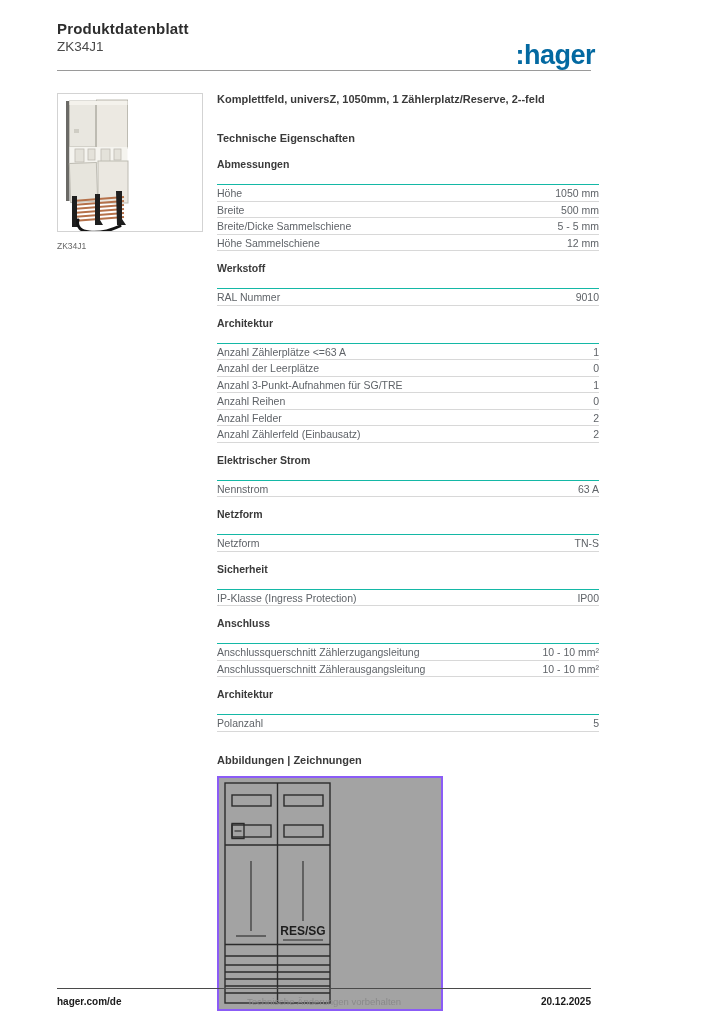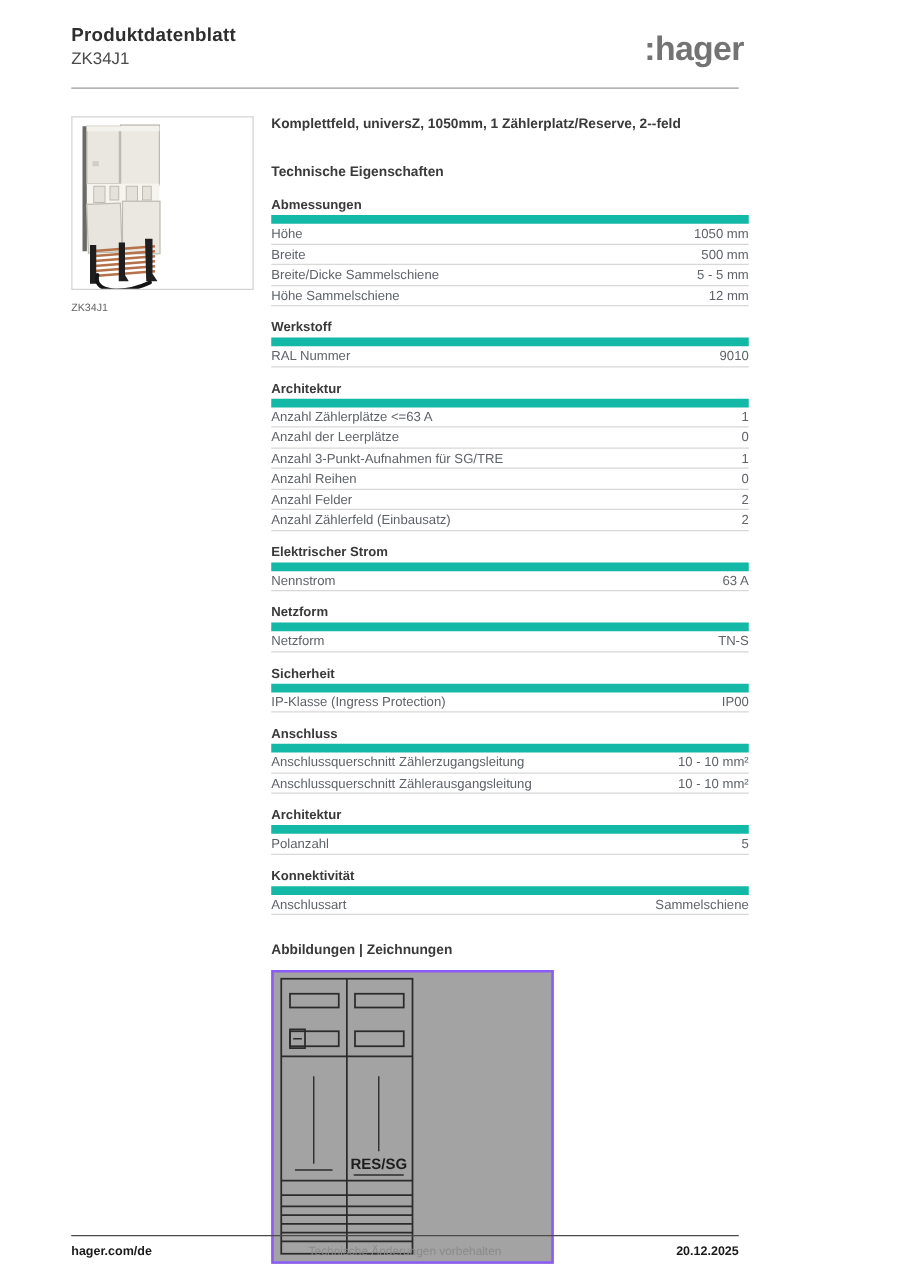--- a/index.html
+++ b/index.html
@@ -3,36 +3,36 @@
 <meta charset="utf-8">
 <style>
   * { margin:0; padding:0; box-sizing:border-box; }
   html,body { width:724px; height:1024px; background:#fff; font-family:"Liberation Sans", sans-serif; }
   .page { position:relative; width:648px; height:1024px; background:#fff; overflow:hidden; }
 
   
   .header { position:absolute; top:20px; left:57px; right:49px; }
   .doc-type { font-size:15px; font-weight:bold; color:#2e2e2e; letter-spacing:.2px; }
   .product-code { font-size:13.5px; color:#4a4a4a; margin-top:2px; }
-  .logo { position:absolute; top:4px; right:4px; font-size:27px; font-weight:bold; color:#737373; letter-spacing:-0.5px; }
+  .logo { position:absolute; top:20px; right:4px; font-size:27px; font-weight:bold; color:#0369a1; letter-spacing:-0.5px; }
   .header-rule { position:absolute; top:70px; left:57px; right:57px; border-top:1px solid #9a9a9a; }
 
   
   .main { position:absolute; top:93px; left:57px; right:49px; display:flex; }
   .left-col { width:146px; flex:0 0 146px; }
   .image-box { width:146px; height:139px; border:1px solid #d3d3d3; background:#fff; overflow:hidden; }
   .image-caption { margin-top:9px; font-size:8.5px; color:#666; }
   .right-col { flex:1; margin-left:14px; }
 
   .product-title { font-size:11px; font-weight:bold; color:#3a3a3a; line-height:1.2; }
   .tech-heading { font-size:11px; font-weight:bold; color:#3a3a3a; margin-top:26px; }
 
   .sections { margin-top:14px; }
   .section { margin-bottom:11px; }
-  .section-title { font-size:10.5px; font-weight:bold; color:#3a3a3a; padding-bottom:2px; border-bottom:7px solid #14b8a6; }
+  .section-title { font-size:10.5px; font-weight:bold; color:#3a3a3a; padding-bottom:14px; border-bottom:1px solid #14b8a6; }
   .spec-row { display:flex; justify-content:space-between; align-items:baseline; padding:2px 0 1.5px 0; border-bottom:1px solid #d8d8d8;gap:33px; }
   .spec-label { font-size:10.5px; color:#5f6368; }
   .spec-value { font-size:10.5px; color:#5f6368; text-align:right; white-space:nowrap; }
 
   .drawings-heading { font-size:11px; font-weight:bold; color:#3a3a3a; margin-top:22px; }
   .drawing-box { margin-top:10px; width:226px; height:235px; border:2px solid #8b5cf6; background:#a3a3a3; }
 
   
   .footer { position:absolute; top:988px; left:57px; right:57px; border-top:1px solid #4a4a4a; padding-top:7px; display:flex; justify-content:space-between; align-items:baseline; }
   .footer-website { font-size:10px; font-weight:bold; color:#1a1a1a; }
@@ -180,27 +180,20 @@
             <div class="spec-row">
               <span class="spec-label">Anschlussquerschnitt Zählerausgangsleitung</span>
               <span class="spec-value">10 - 10 mm²</span>
             </div>
           </div>
           <div class="section">
             <div class="section-title">Architektur</div>
             <div class="spec-row">
               <span class="spec-label">Polanzahl</span>
               <span class="spec-value">5</span>
-            </div>
-          </div>
-          <div class="section">
-            <div class="section-title">Konnektivität</div>
-            <div class="spec-row">
-              <span class="spec-label">Anschlussart</span>
-              <span class="spec-value">Sammelschiene</span>
             </div>
           </div>
         </div>
 
       <div class="drawings-heading">Abbildungen | Zeichnungen</div>
 
       <div class="drawing-box">
         <svg width="224" height="233" viewBox="0 0 224 233">
           <g fill="none" stroke="#2b2b2b" stroke-width="1.4">
 

